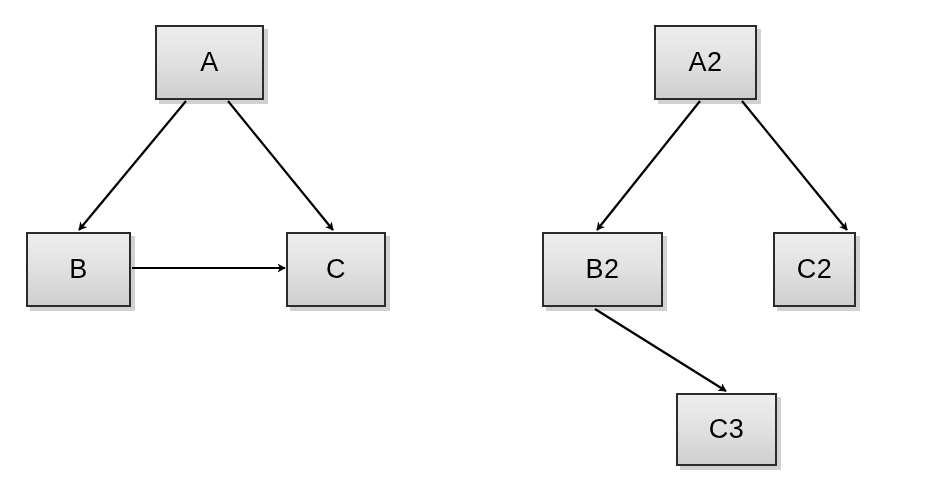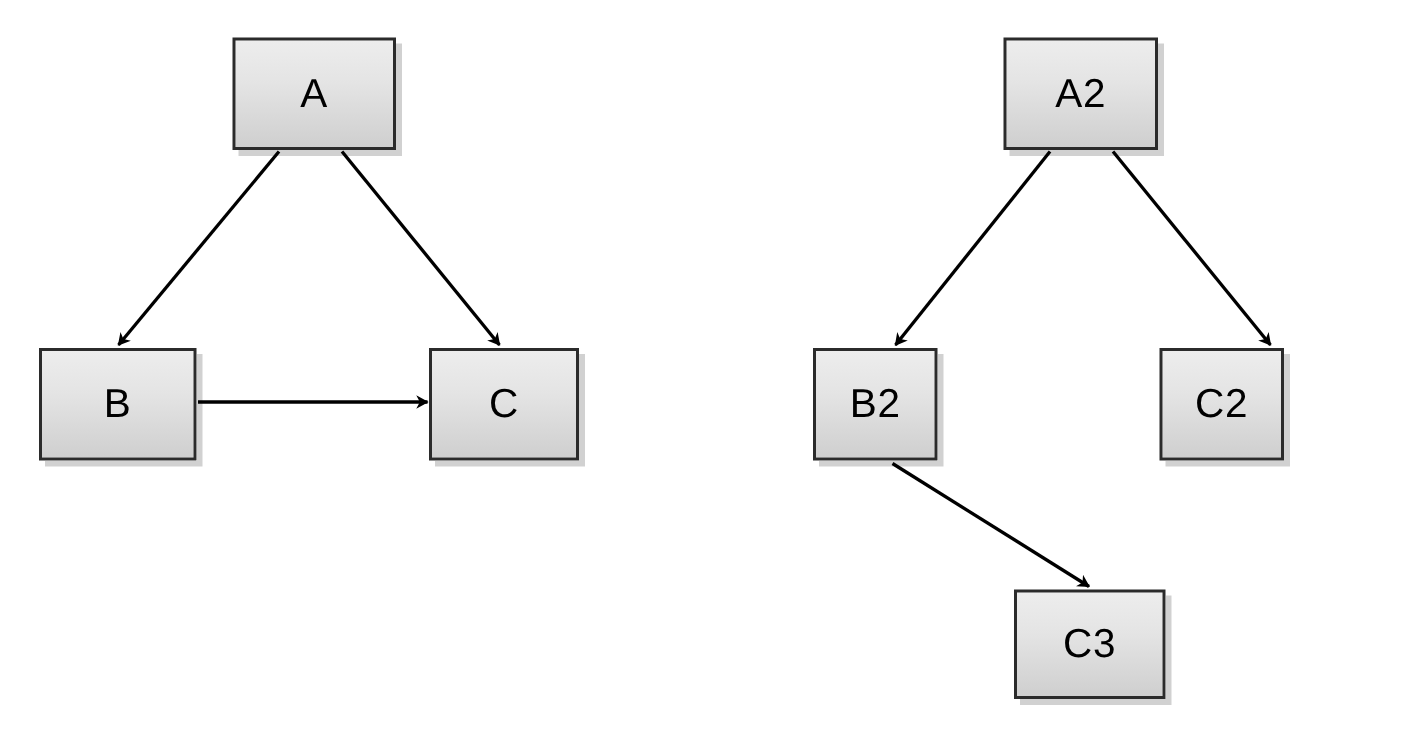--- a/index.html
+++ b/index.html
@@ -72,24 +72,24 @@
   <div id="nodes-group">
       <div class="node" style="left: 155px; top: 25px; width: 109px; height: 75px;">
         <span class="node-label">A</span>
       </div>
       <div class="node" style="left: 26px; top: 232px; width: 105px; height: 75px;">
         <span class="node-label">B</span>
       </div>
       <div class="node" style="left: 286px; top: 232px; width: 100px; height: 75px;">
         <span class="node-label">C</span>
       </div>
-      <div class="node" style="left: 669px; top: 25px; width: 103px; height: 75px;">
+      <div class="node" style="left: 654px; top: 25px; width: 103px; height: 75px;">
         <span class="node-label">A2</span>
       </div>
-      <div class="node" style="left: 542px; top: 232px; width: 83px; height: 75px;">
+      <div class="node" style="left: 542px; top: 232px; width: 121px; height: 75px;">
         <span class="node-label">B2</span>
       </div>
       <div class="node" style="left: 773px; top: 232px; width: 83px; height: 75px;">
         <span class="node-label">C2</span>
       </div>
       <div class="node" style="left: 676px; top: 393px; width: 101px; height: 73px;">
         <span class="node-label">C3</span>
       </div>
     </div>
 

